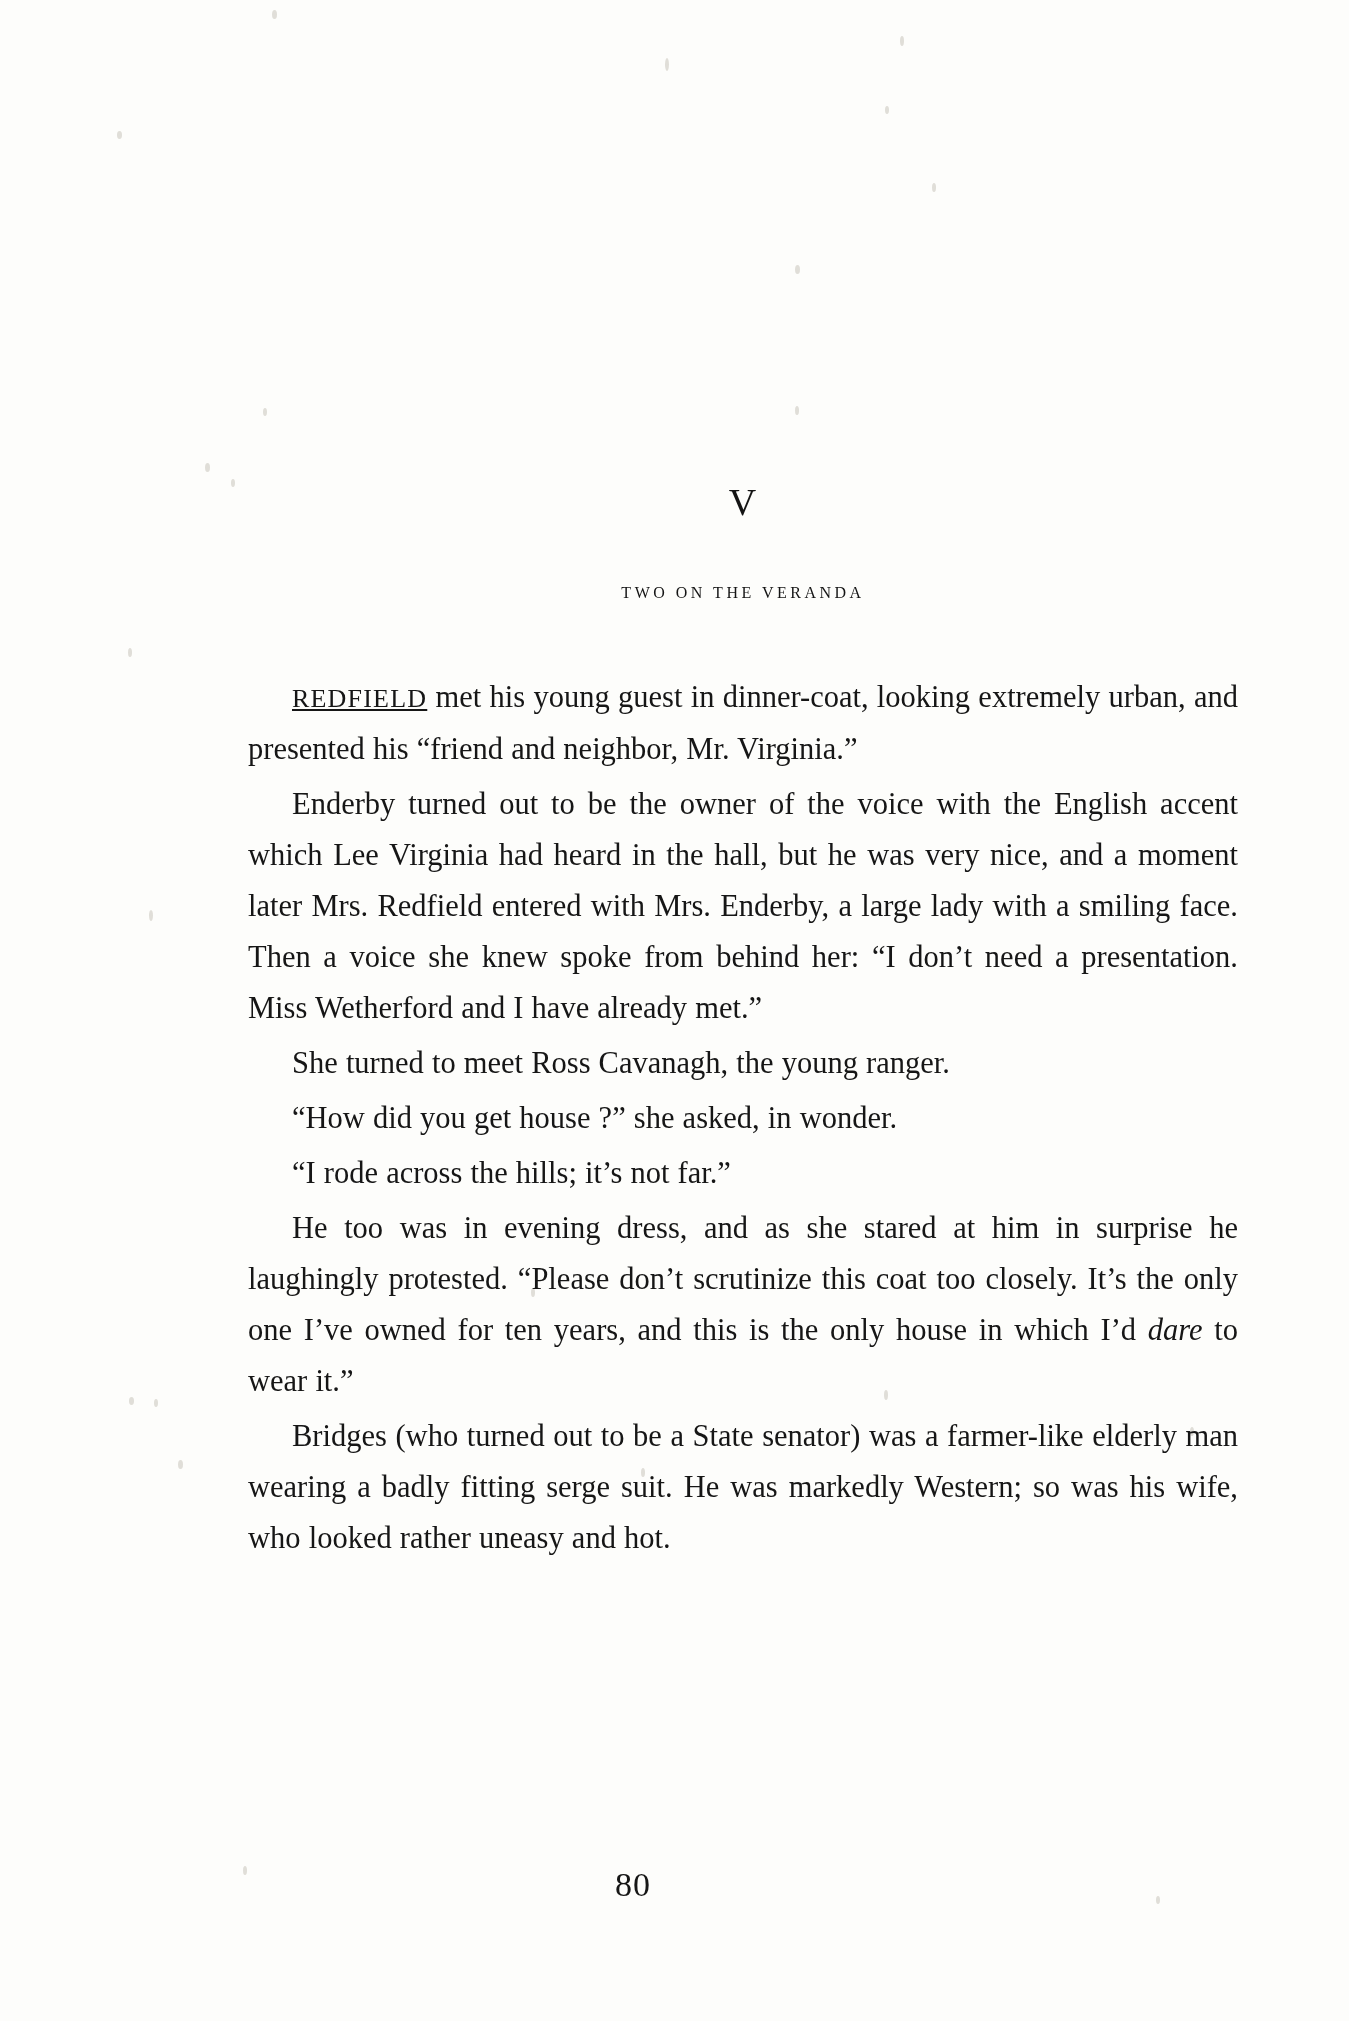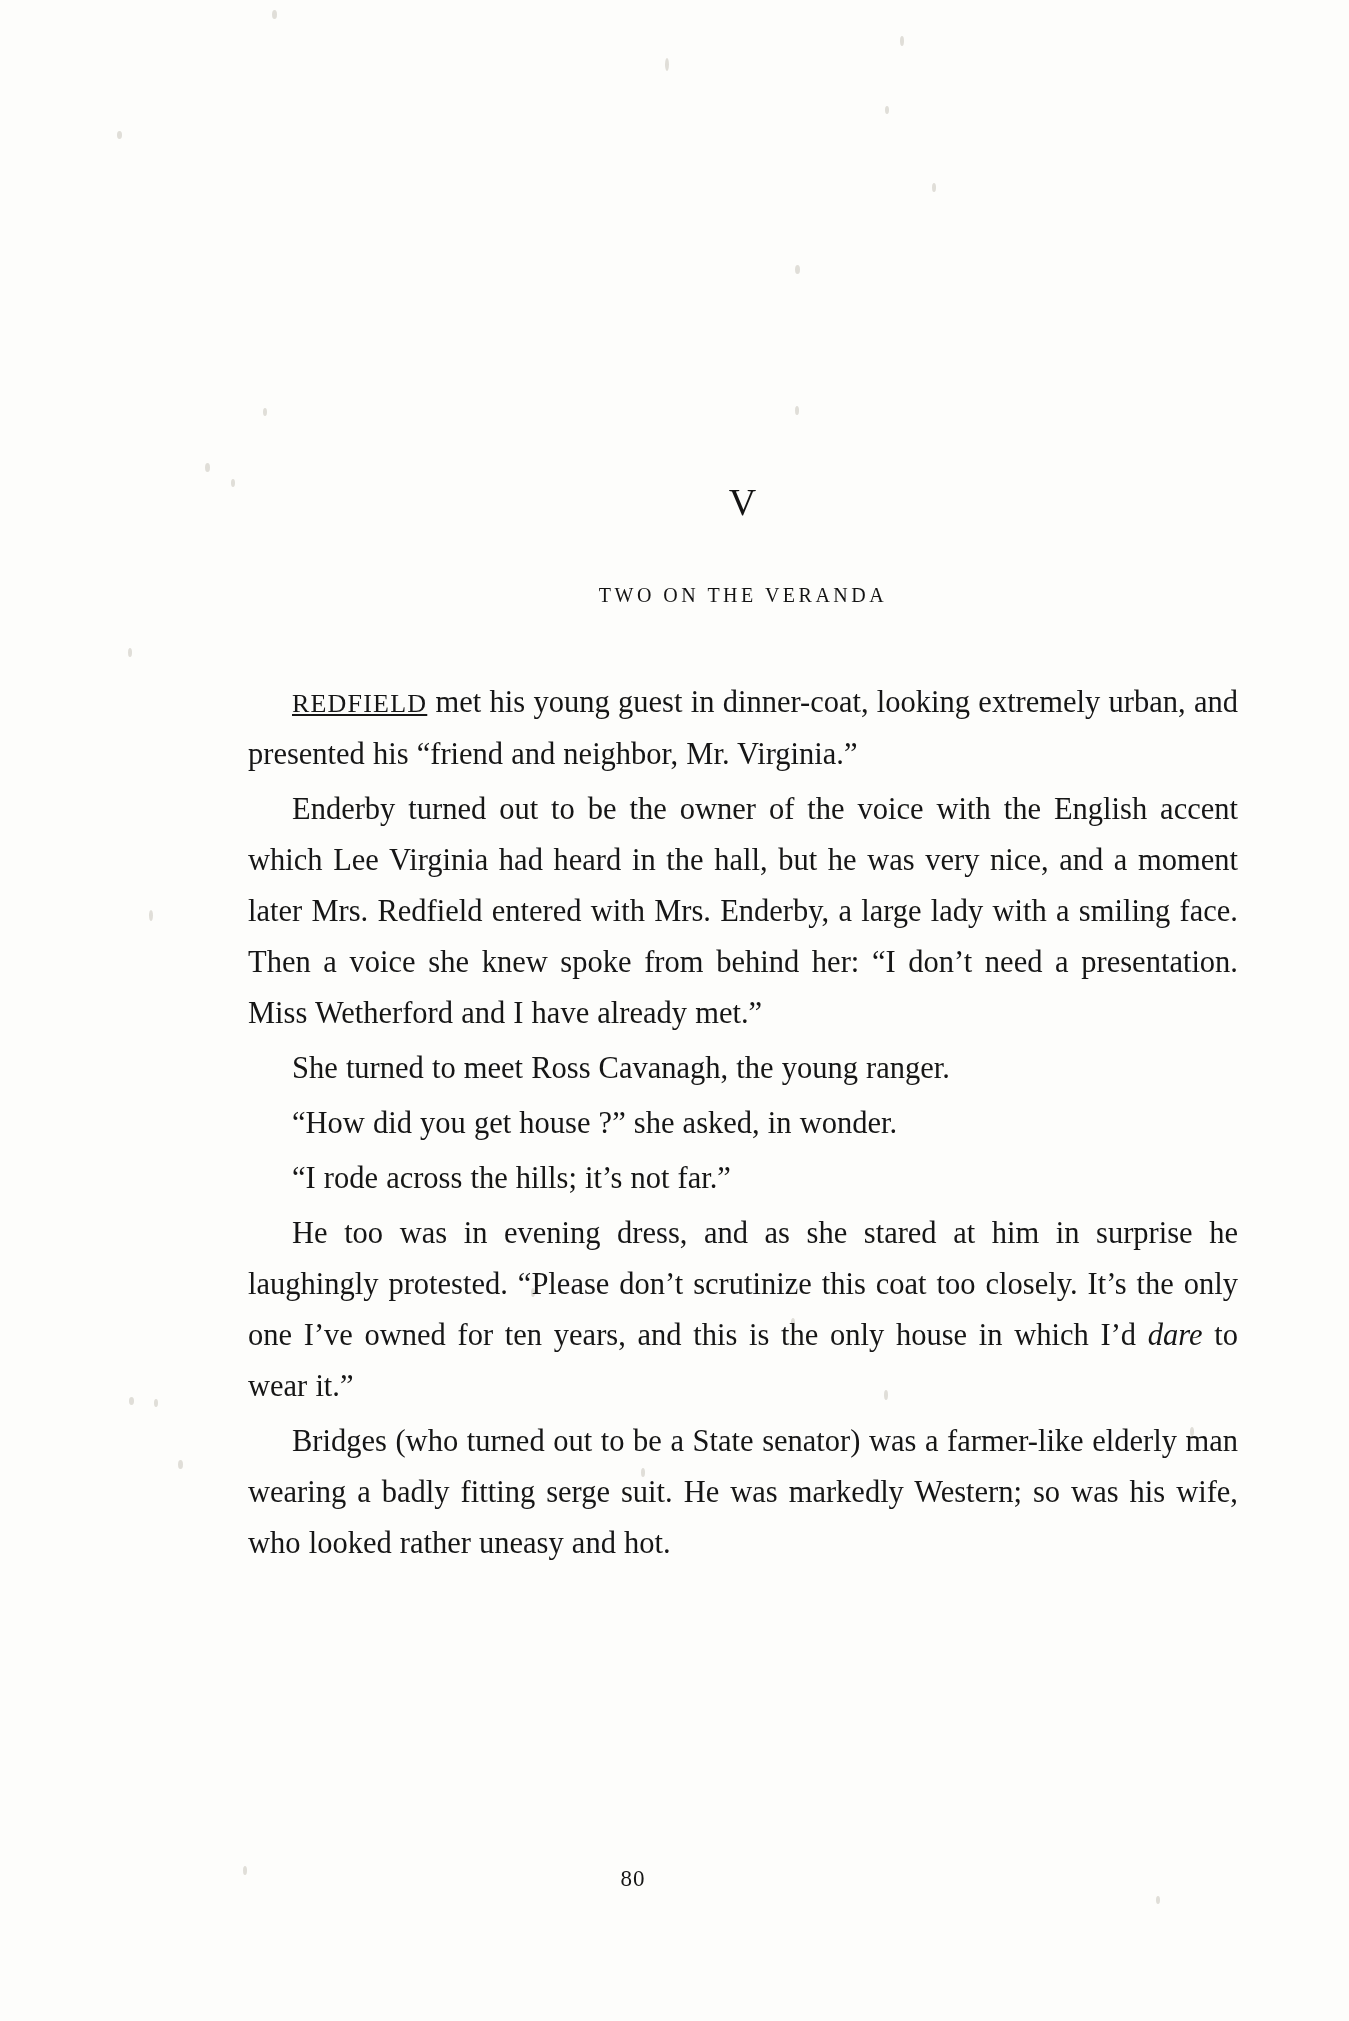--- a/index.html
+++ b/index.html
@@ -38,21 +38,21 @@
   .chapter-number {
     text-align: center;
     font-size: 38px;
     letter-spacing: 1px;
     color: #141414;
     margin: 0 0 60px 0;
     font-family: "Liberation Serif", serif;
   }
   .chapter-title {
     text-align: center;
-    font-size: 20px;
+    font-size: 16px;
     letter-spacing: 3.5px;
     color: #141414;
     margin: 0 0 70px 0;
     font-variant: normal;
     text-transform: uppercase;
   }
   p.para {
     margin: 0;
     font-size: 30.5px;
     line-height: 51px;
@@ -73,21 +73,21 @@
   }
   em {
     font-style: italic;
   }
   .folio {
     position: absolute;
     top: 1866px;
     left: 0;
     width: 1266px;
     text-align: center;
-    font-size: 23px;
+    font-size: 34px;
     color: #161616;
     letter-spacing: 1px;
   }
   .para-group p + p {
     margin-top: 4px;
   }
 </style>
 </head>
 <body>
 

